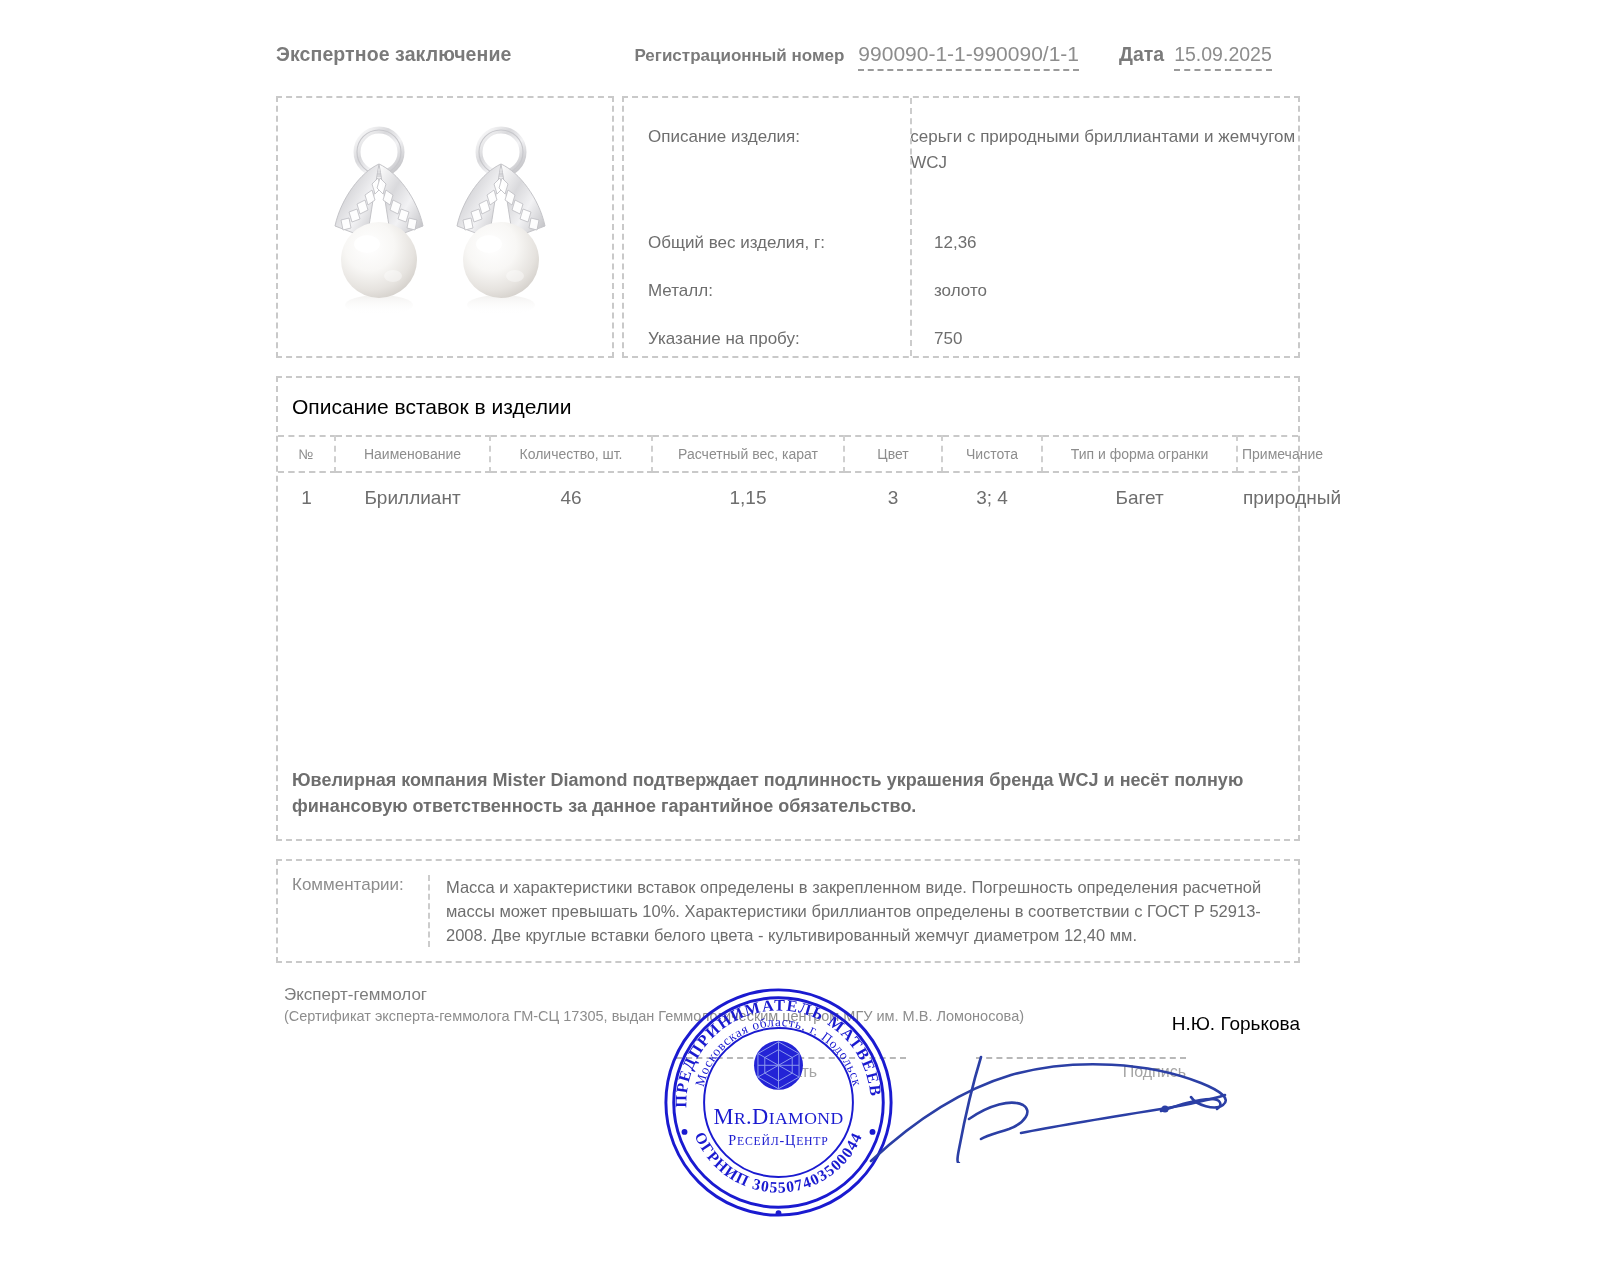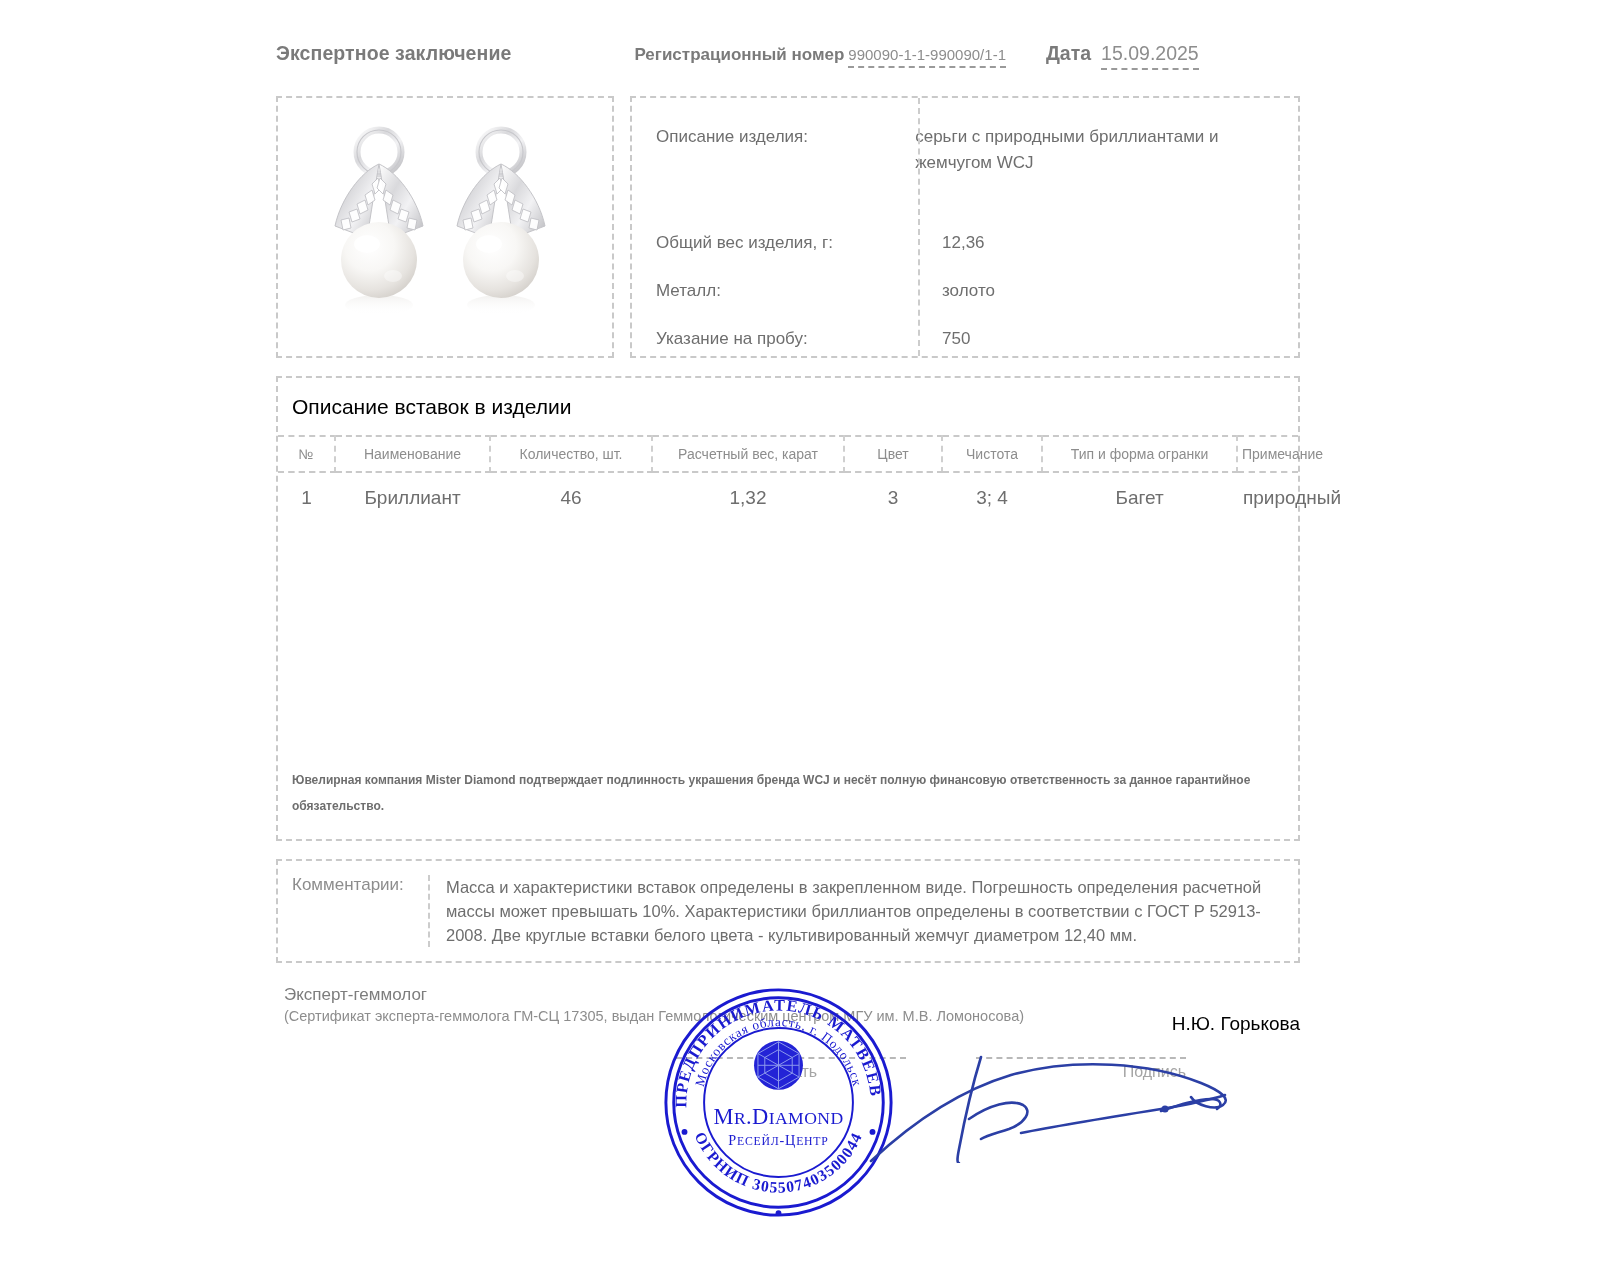--- a/index.html
+++ b/index.html
@@ -37,44 +37,44 @@
     color: #7a7a7a;
     letter-spacing: .1px;
   }
   .hdr-reg-label {
     font-size: 17px;
     font-weight: bold;
     color: #7a7a7a;
     margin-left: 123px;
   }
   .hdr-reg-value {
-    font-size: 15px;
+    font-size: 21px;
     color: #8d8d8d;
-    margin-left: 4px;
+    margin-left: 14px;
     border-bottom: 2px dashed #9a9a9a;
     padding-bottom: 3px;
   }
   .hdr-date-label {
     font-size: 19.5px;
     font-weight: bold;
     color: #7a7a7a;
     margin-left: 40px;
   }
   .hdr-date-value {
     font-size: 19.5px;
     color: #8d8d8d;
     margin-left: 10px;
     border-bottom: 2px dashed #9a9a9a;
     padding-bottom: 3px;
   }
 
   
   .top-row {
     display: flex;
-    gap: 16px;
+    gap: 8px;
     height: 262px;
   }
   .photo-box {
     width: 338px;
     border: 2px dashed #c9c9c9;
     box-sizing: border-box;
     position: relative;
     background: #fff;
   }
   .specs-box {
@@ -163,21 +163,21 @@
   .c-color  { width: 88px; }
   .c-clar   { width: 90px; }
   .c-cut    { width: 185px; }
   .c-note   { width: auto; }
 
   .guarantee {
     position: absolute;
     left: 14px;
     right: 14px;
     bottom: 20px;
-    font-size: 12px;
+    font-size: 18px;
     font-weight: bold;
     line-height: 26px;
     color: #6e6e6e;
   }
 
   
   .comments-box {
     margin-top: 18px;
     border: 2px dashed #c9c9c9;
     box-sizing: border-box;
@@ -404,21 +404,21 @@
           <th class="c-clar">Чистота</th>
           <th class="c-cut">Тип и форма огранки</th>
           <th class="c-note">Примечание</th>
         </tr>
       </thead>
       <tbody>
         <tr>
           <td>1</td>
           <td>Бриллиант</td>
           <td>46</td>
-          <td>1,32</td>
+          <td>1,15</td>
           <td>3</td>
           <td>3; 4</td>
           <td>Багет</td>
           <td>природный</td>
         </tr>
       </tbody>
     </table>
 
     <div class="guarantee">Ювелирная компания Mister Diamond подтверждает подлинность украшения бренда WCJ и несёт полную финансовую ответственность за данное гарантийное обязательство.</div>
   </div>

